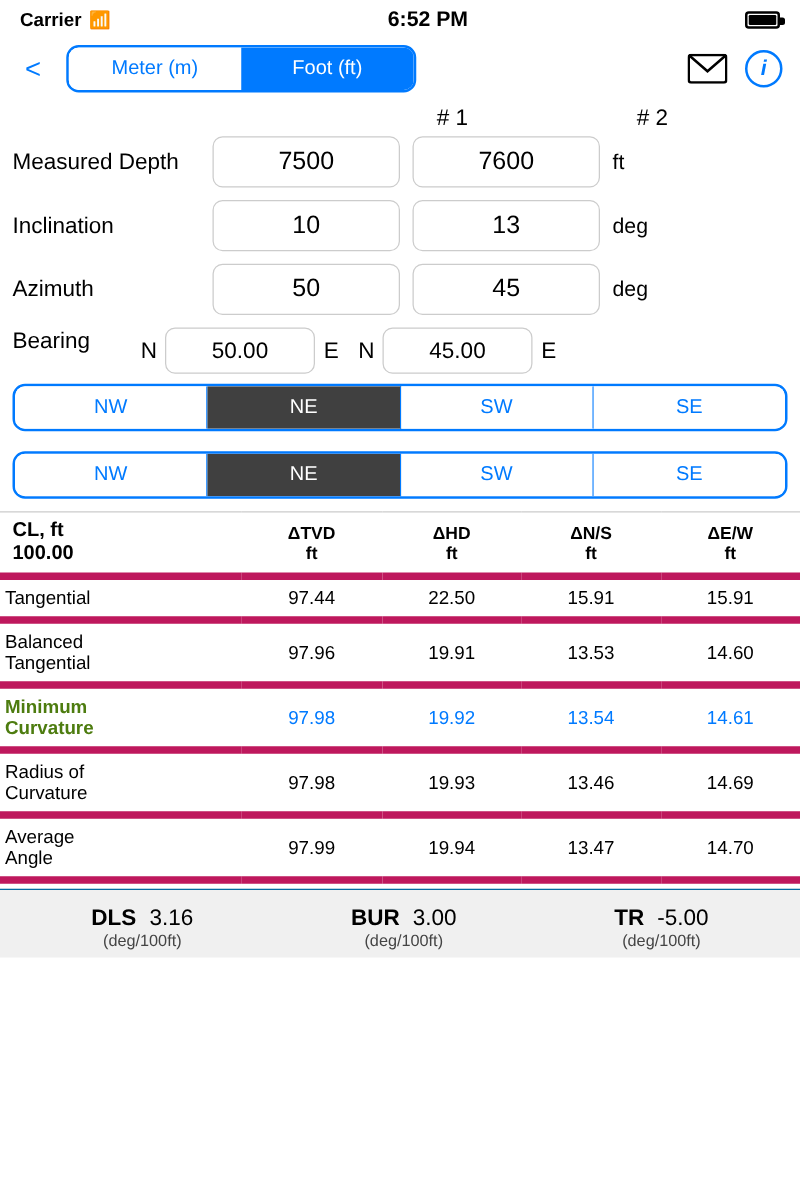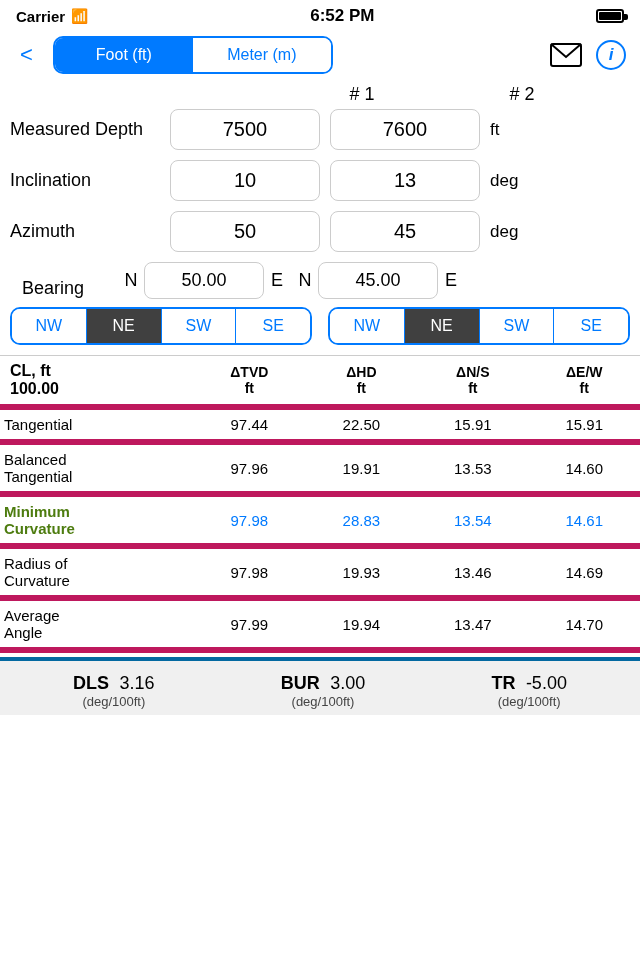--- a/index.html
+++ b/index.html
@@ -137,23 +137,22 @@
     }
     .unit-label {
       font-size: 17px;
       color: #000;
       min-width: 30px;
     }
 
     
     .bearing-row {
       display: flex;
-      align-items: flex-end;
+      align-items: flex-start;
       margin-bottom: 8px;
-      margin-left: 12px;
     }
     .bearing-label { font-size: 18px; width: 100px; flex-shrink: 0; }
     .bearing-group {
       display: flex;
       align-items: center;
       gap: 4px;
       margin-right: 10px;
     }
     .bearing-dir {
       font-size: 18px;
@@ -168,20 +167,21 @@
       padding: 7px 6px;
       font-size: 18px;
       text-align: center;
     }
 
     
     .quadrant-section {
       display: flex;
       gap: 16px;
       padding: 0 10px 10px;
+      flex-direction: column;
     }
     .quadrant-group {
       display: flex;
       border: 2px solid #007AFF;
       border-radius: 10px;
       overflow: hidden;
       flex: 1;
     }
     .quad-btn {
       flex: 1;
@@ -224,21 +224,21 @@
     .cl-header-cell {
       text-align: left !important;
       padding-left: 10px !important;
     }
     .cl-header-cell .cl-label { font-weight: 700; font-size: 16px; }
     .cl-header-cell .cl-value { font-weight: 700; font-size: 16px; }
 
     
     .stats-bar {
       background: #f0f0f0;
-      border-top: 4px solid #0369a1;
+      border-top: 1px solid #0369a1;
       display: flex;
       align-items: center;
       justify-content: space-around;
       padding: 12px 10px 6px;
       margin-top: 4px;
     }
     .stat-group { text-align: center; }
     .stat-key { font-size: 18px; font-weight: 600; display: inline; }
     .stat-val { font-size: 18px; font-weight: 400; display: inline; margin-left: 6px; }
     .stat-unit { font-size: 13px; color: #444; display: block; text-align: center; }
@@ -258,22 +258,22 @@
   <div class="status-right">
     <div class="battery-icon">
       <div class="battery-fill"></div>
     </div>
   </div>
 </div>
 
 <div class="toolbar">
   <button class="back-btn">&lt;</button>
   <div class="unit-toggle">
+    <button class="unit-btn inactive">Meter (m)</button>
     <button class="unit-btn active">Foot (ft)</button>
-    <button class="unit-btn inactive">Meter (m)</button>
   </div>
   <div class="toolbar-icons">
     <div style="position:relative;width:32px;height:24px;cursor:pointer;">
       <svg width="32" height="24" viewBox="0 0 32 24">
         <rect x="1" y="1" width="30" height="22" rx="2" fill="none" stroke="#000" stroke-width="2"></rect>
         <polyline points="1,1 16,14 31,1" fill="none" stroke="#000" stroke-width="2"></polyline>
       </svg>
     </div>
     <div class="info-icon">
       <span>i</span>
@@ -369,21 +369,21 @@
     <tr>
       <td>Balanced<br>Tangential</td>
       <td>97.96</td>
       <td>19.91</td>
       <td>13.53</td>
       <td>14.60</td>
     </tr>
     <tr class="row-minimum-curvature">
       <td style="color:#4d7c0f;font-weight:700;"><b>Minimum<br>Curvature</b></td>
       <td>97.98</td>
-      <td>28.83</td>
+      <td>19.92</td>
       <td>13.54</td>
       <td>14.61</td>
     </tr>
     <tr>
       <td>Radius of<br>Curvature</td>
       <td>97.98</td>
       <td>19.93</td>
       <td>13.46</td>
       <td>14.69</td>
     </tr>

